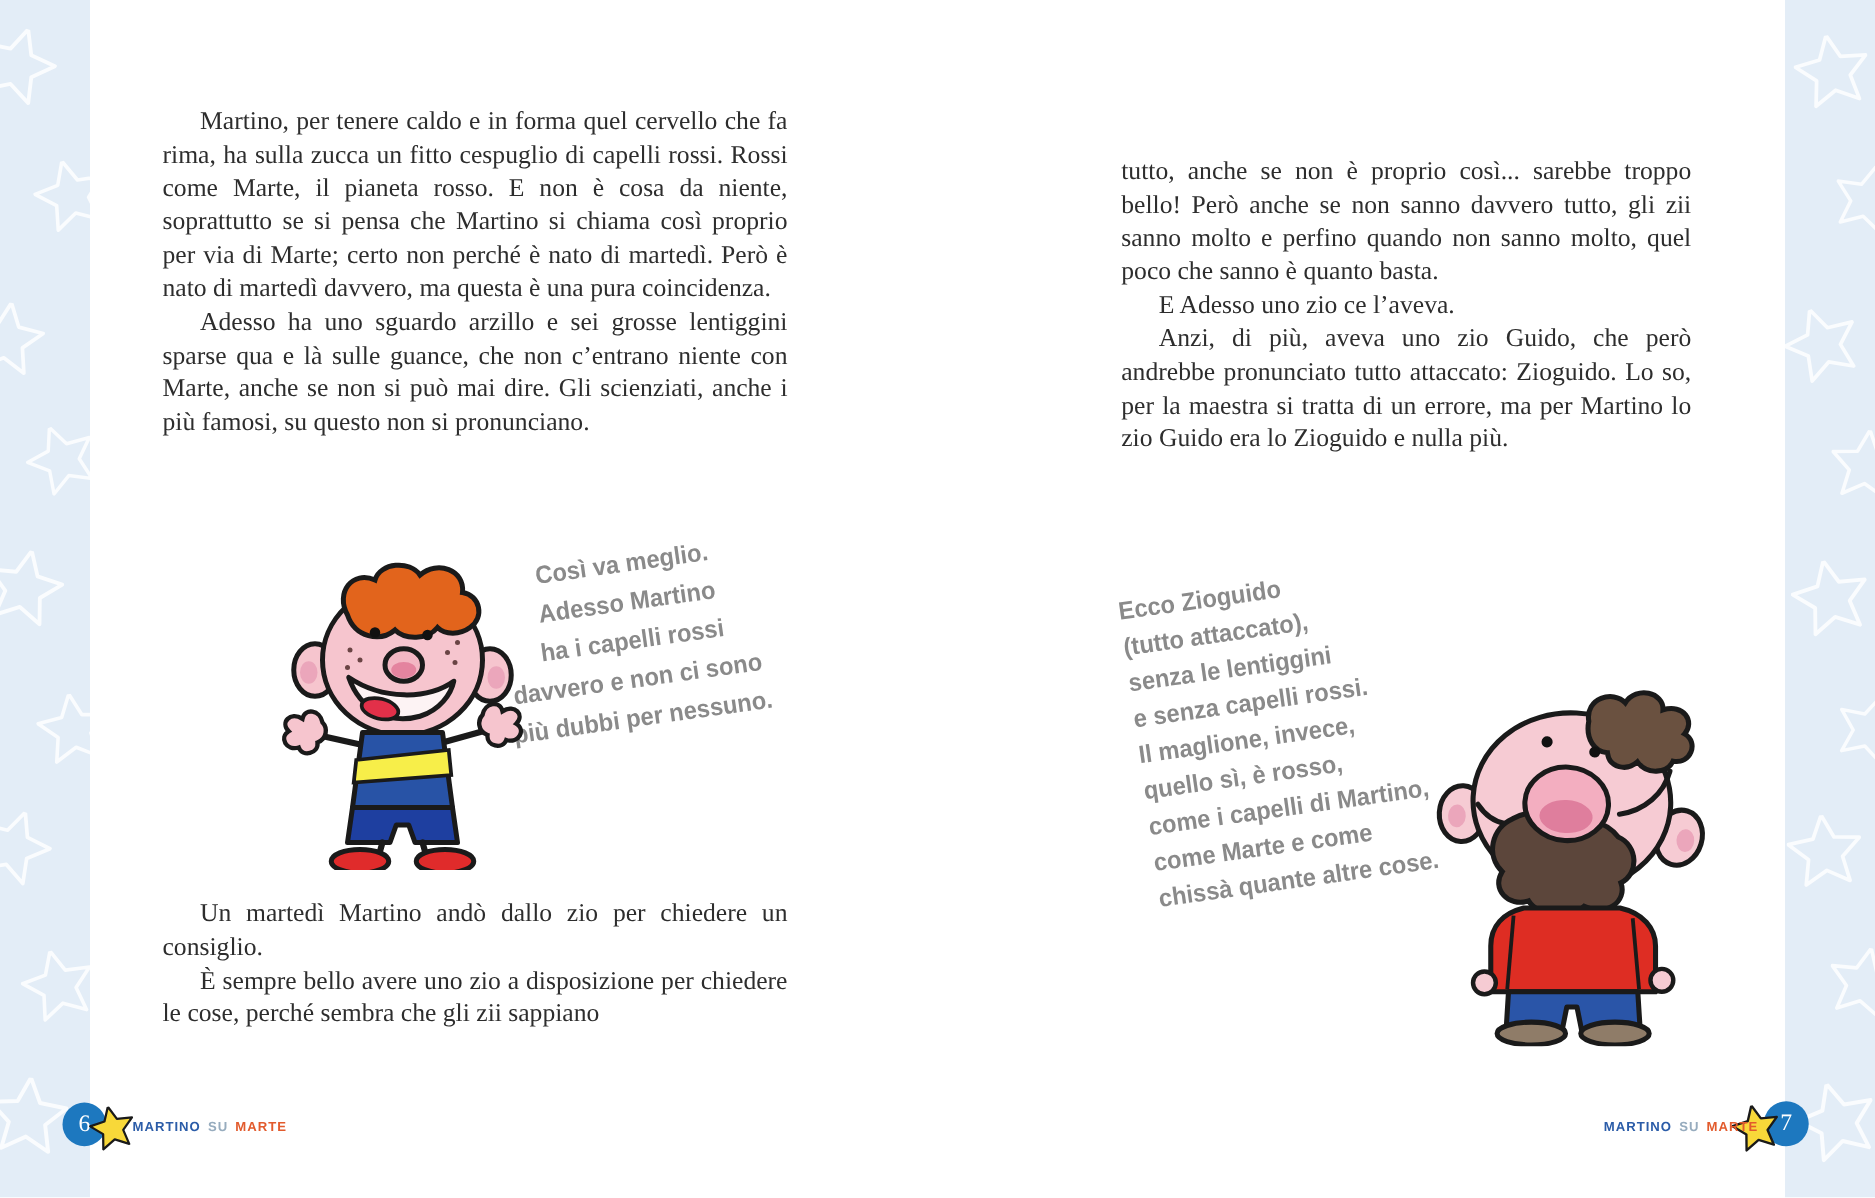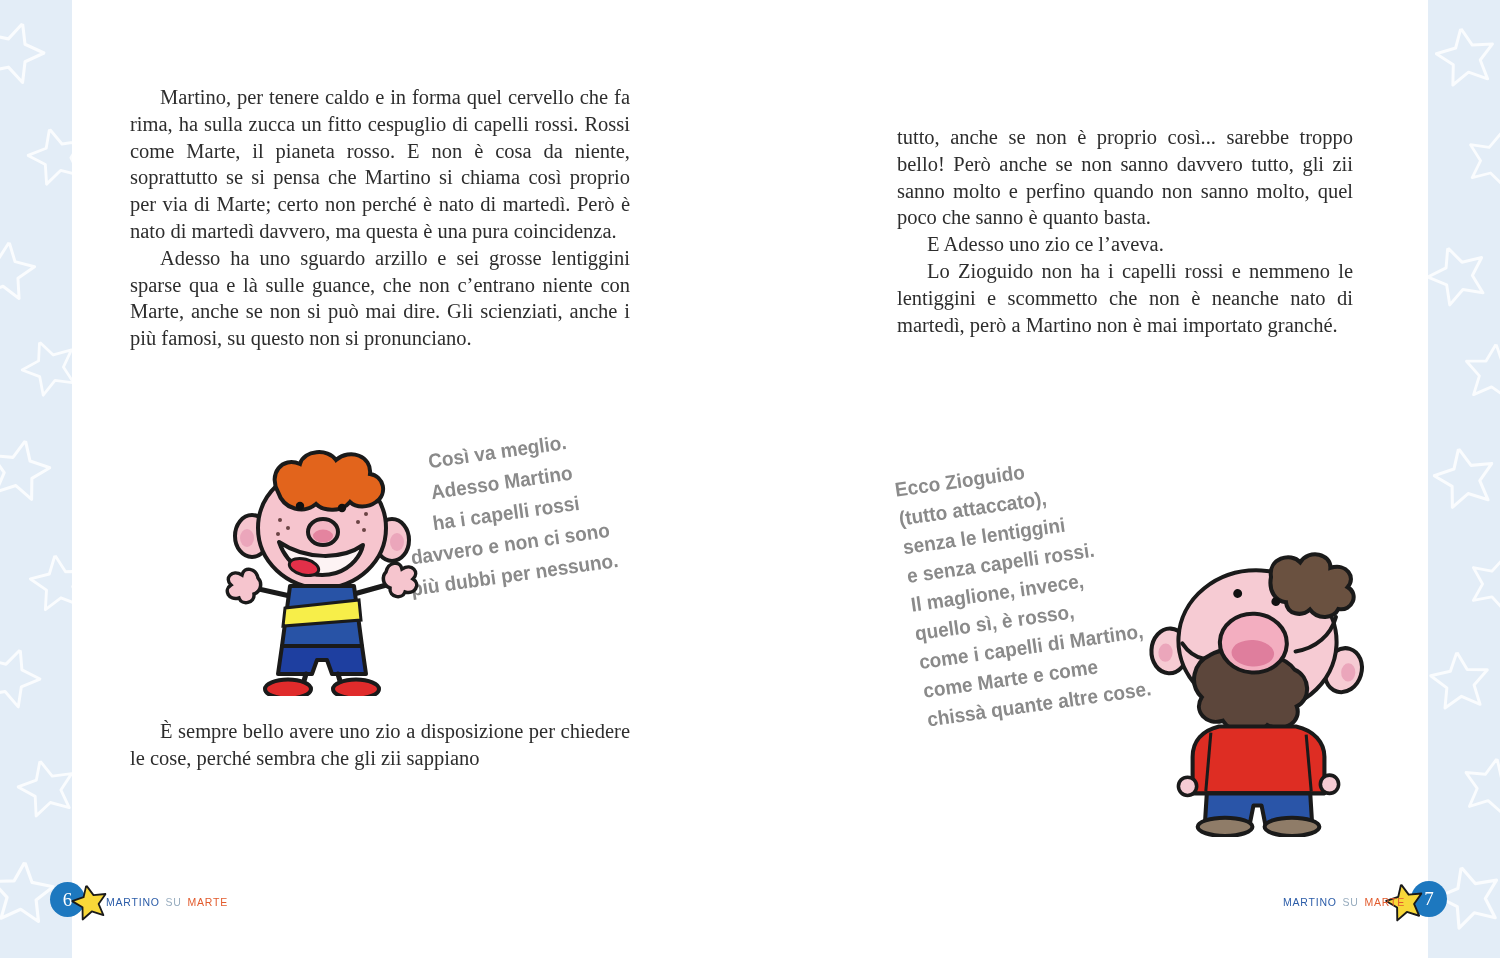--- a/index.html
+++ b/index.html
@@ -53,21 +53,21 @@
     position:absolute;border-radius:50%;
     background:#1d78bf;color:#ffffff;
     display:flex;align-items:center;justify-content:center;
     font-family:"Liberation Serif",serif;font-size:19px;
     z-index:5;
   }
   .footer-star{position:absolute;z-index:6;}
   .book-title{
     position:absolute;z-index:7;
     font-family:"Liberation Sans","DejaVu Sans",sans-serif;
-    font-weight:400;font-size:10.5px;letter-spacing:0.8px;
+    font-weight:700;font-size:10.5px;letter-spacing:0.8px;
     white-space:nowrap;
   }
   .book-title .t-martino{color:#2b5ca8;}
   .book-title .t-su{color:#97acbe;padding:0 2px;}
   .book-title .t-marte{color:#e25b2d;}
 </style>
 </head>
 <body>
 
 <div class="side-border left" id="border-left">
@@ -220,20 +220,21 @@
 
       <line x1="84" y1="226" x2="80" y2="240" stroke="#1a1a1a" stroke-width="5" stroke-linecap="round"></line>
       <line x1="116" y1="226" x2="120" y2="240" stroke="#1a1a1a" stroke-width="5" stroke-linecap="round"></line>
 
       <ellipse cx="66" cy="241" rx="23" ry="9.5" fill="#e02b2b" stroke="#1a1a1a" stroke-width="4"></ellipse>
       <ellipse cx="134" cy="241" rx="23" ry="9.5" fill="#e02b2b" stroke="#1a1a1a" stroke-width="4"></ellipse>
     </svg>
   </div>
 
   <div class="text-block" style="left:130px;top:718px;width:500px;">
+    <p>Un martedì Martino andò dallo zio per chiedere un consiglio.</p>
     <p>È sempre bello avere uno zio a disposizione per chiedere le cose, perché sembra che gli zii sappiano</p>
   </div>
 
   <div class="page-num-badge" style="left:50px;top:882px;width:35px;height:35px;">6</div>
   <div class="footer-star" style="left:72px;top:885px;">
     <svg width="36" height="36" viewBox="0 0 100 100" style="transform:rotate(-12deg)">
       <polygon points="50,0 64.1,30.6 97.6,34.5 72.8,57.4 79.4,90.5 50,74 20.6,90.5 27.2,57.4 2.4,34.5 35.9,30.6" fill="#f8d839" stroke="#1a1a1a" stroke-width="5" stroke-linejoin="round"></polygon>
     </svg>
   </div>
   <div class="book-title" style="left:106px;top:896px;">
@@ -241,21 +242,21 @@
     <span class="t-su">SU</span>
     <span class="t-marte">MARTE</span>
   </div>
 </section>
 
 <section>
 
   <div class="text-block" style="left:897px;top:84px;width:456px;margin-top:40px;">
     <p class="noindent">tutto, anche se non è proprio così... sarebbe troppo bello! Però anche se non sanno davvero tutto, gli zii sanno molto e perfino quando non sanno molto, quel poco che sanno è quanto basta.</p>
     <p>E Adesso uno zio ce l’aveva.</p>
-    <p>Lo Zioguido non ha i capelli rossi e nemmeno le lentiggini e scommetto che non è neanche nato di martedì, però a Martino non è mai importato granché.</p>
+    <p>Anzi, di più, aveva uno zio Guido, che però andrebbe pronunciato tutto attaccato: Zioguido. Lo so, per la maestra si tratta di un errore, ma per Martino lo zio Guido era lo Zioguido e nulla più.</p>
   </div>
 
   <div class="annotation right-note">
     <span class="line">Ecco Zioguido</span>
     <span class="line">(tutto attaccato),</span>
     <span class="line">senza le lentiggini</span>
     <span class="line">e senza capelli rossi.</span>
     <span class="line">Il maglione, invece,</span>
     <span class="line">quello sì, è rosso,</span>
     <span class="line">come i capelli di Martino,</span>

